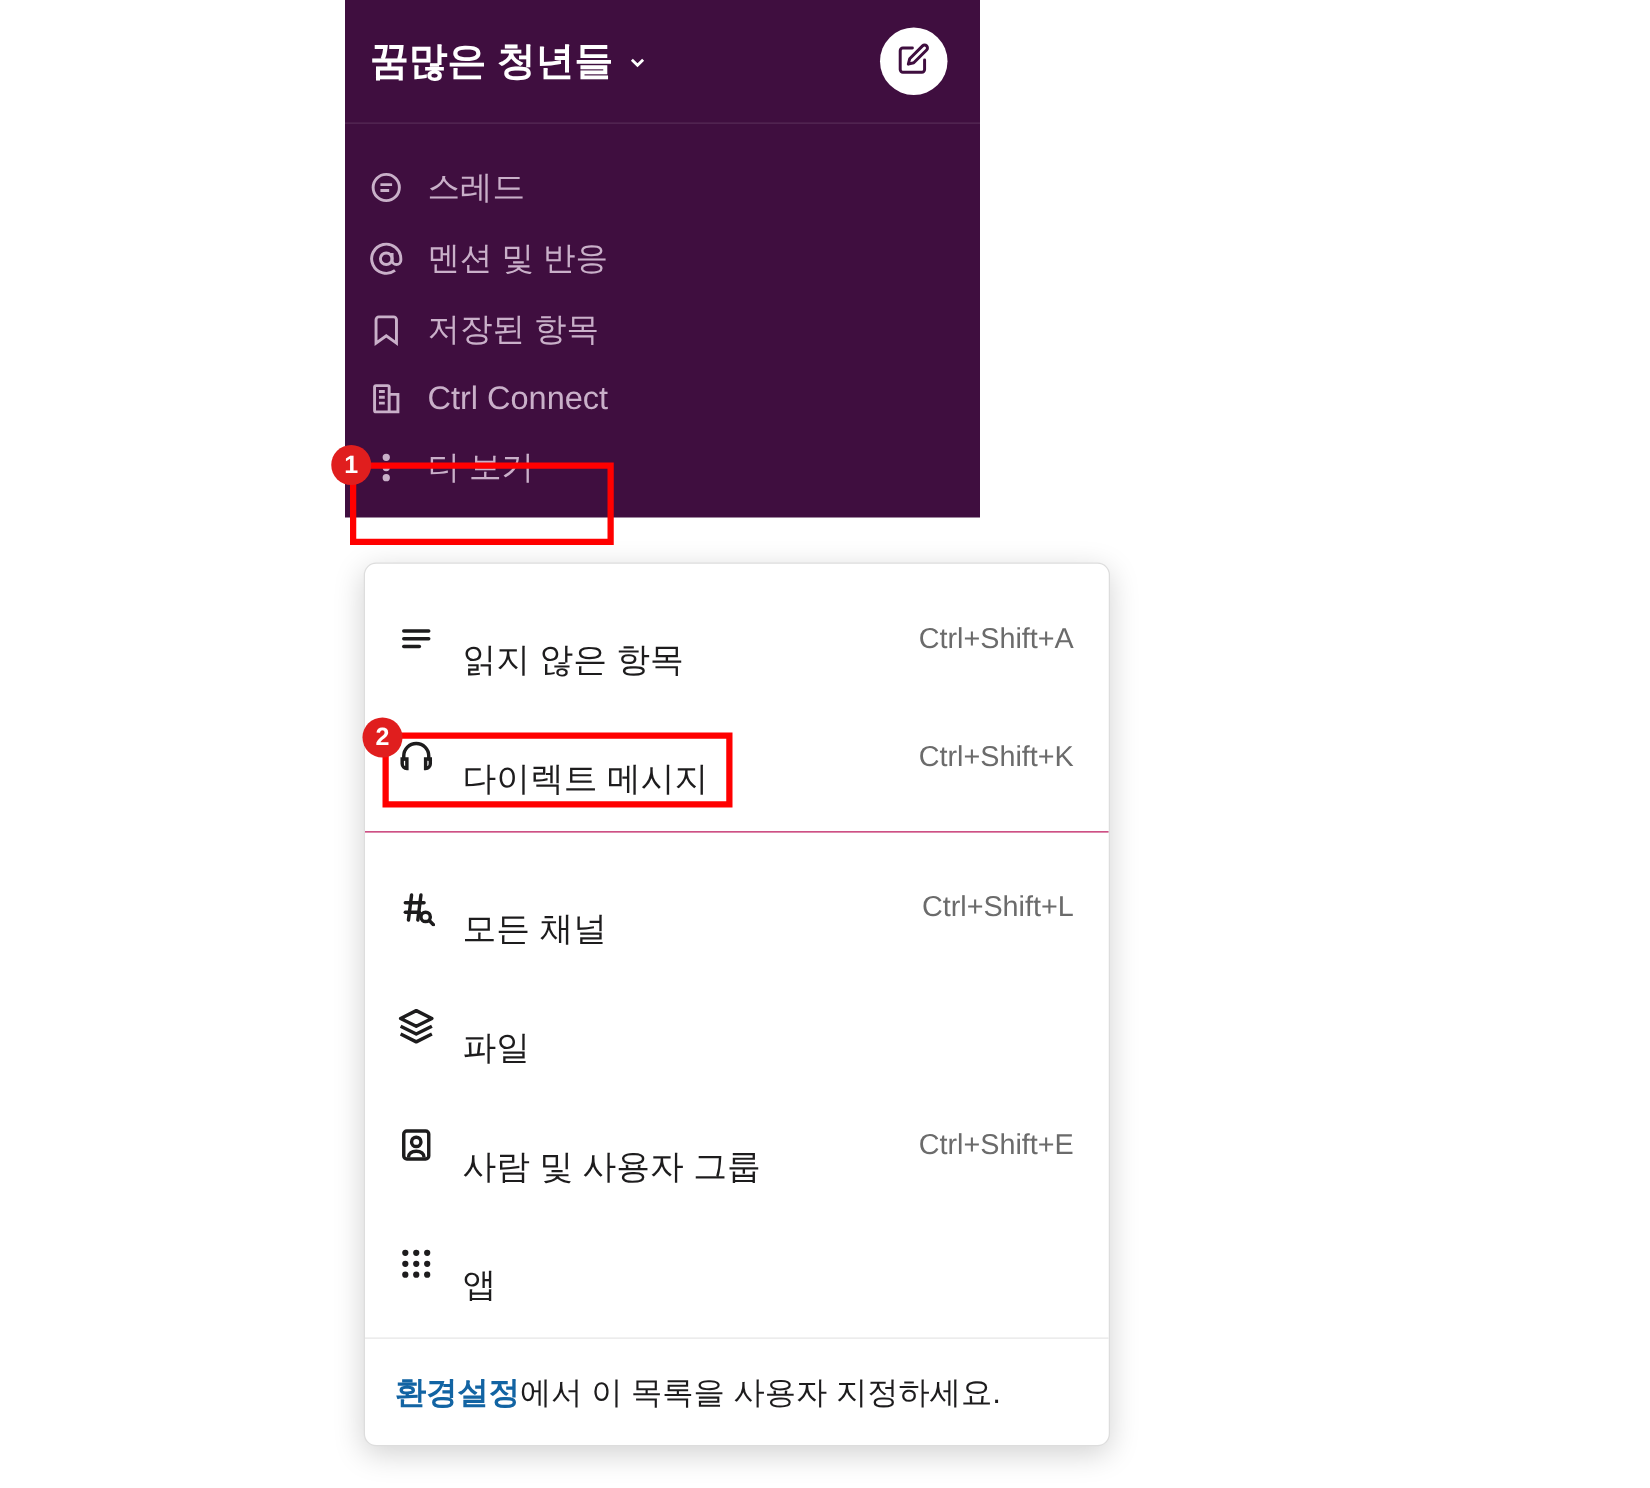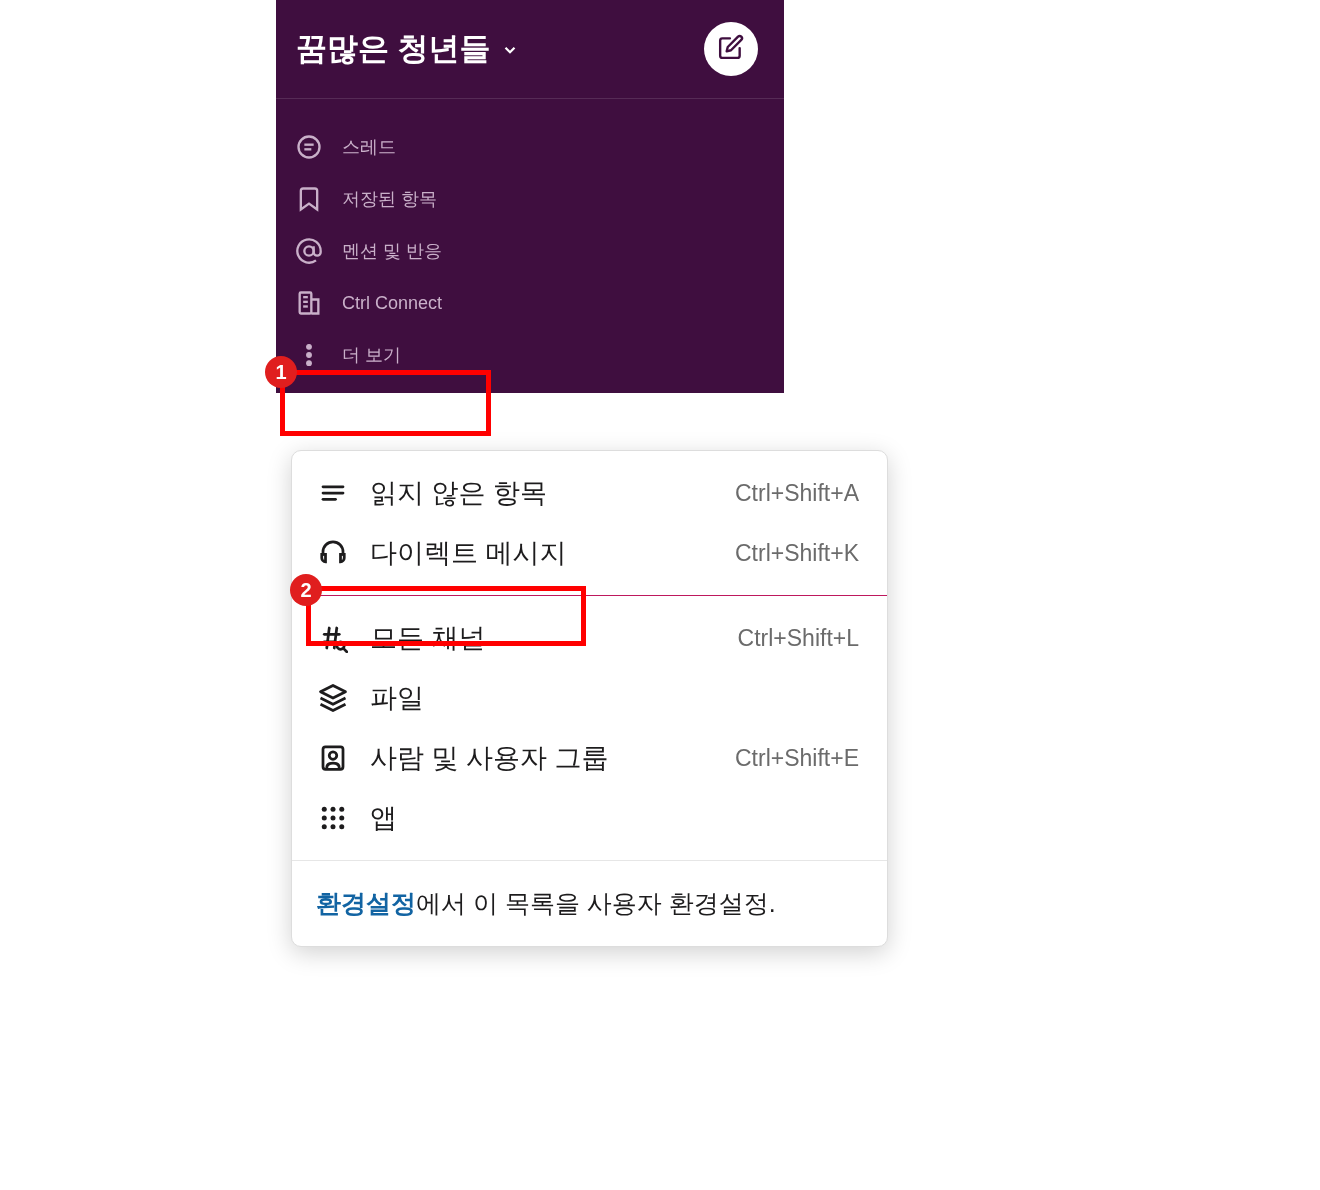--- a/index.html
+++ b/index.html
@@ -50,21 +50,21 @@
     }
     .nav-list {
       padding: 22px 0 12px 0;
     }
     .nav-item {
       display: flex;
       align-items: center;
       gap: 18px;
       padding: 11px 20px 11px 18px;
       color: #c9b0c9;
-      font-size: 18px;
+      font-size: 26px;
       font-weight: 500;
       cursor: pointer;
     }
     .nav-item .icon {
       width: 30px;
       height: 30px;
       display: flex;
       align-items: center;
       justify-content: center;
       flex-shrink: 0;
@@ -136,20 +136,21 @@
       width: 34px;
       height: 34px;
       display: flex;
       align-items: center;
       justify-content: center;
       flex-shrink: 0;
       color: #1d1c1d;
     }
     .popover-item .label {
       flex: 1;
+      margin-top: 35px;
     }
     .popover-item .shortcut {
       color: #6b6b6b;
       font-size: 23px;
     }
     .popover-footer {
       border-top: 1px solid #e6e6e6;
       padding: 26px 24px;
       font-size: 25px;
       color: #1d1c1d;
@@ -200,33 +201,33 @@
             <circle cx="12" cy="12" r="9"></circle>
             <line x1="8" y1="10" x2="16" y2="10"></line>
             <line x1="8" y1="14" x2="14" y2="14"></line>
           </svg>
       </span>
       <span>스레드</span>
     </div>
     <div class="nav-item">
       <span class="icon">
         <svg width="28" height="28" viewBox="0 0 24 24" fill="none" stroke="#c9b0c9" stroke-width="2">
-            <path d="M19 21l-7-5-7 5V5a2 2 0 0 1 2-2h10a2 2 0 0 1 2 2z"></path>
-          </svg>
-      </span>
-      <span>저장된 항목</span>
-    </div>
-    <div class="nav-item">
-      <span class="icon">
-        <svg width="28" height="28" viewBox="0 0 24 24" fill="none" stroke="#c9b0c9" stroke-width="2">
             <circle cx="12" cy="12" r="4"></circle>
             <path d="M16 8v5a3 3 0 0 0 6 0v-1a10 10 0 1 0-4 8"></path>
           </svg>
       </span>
       <span>멘션 및 반응</span>
+    </div>
+    <div class="nav-item">
+      <span class="icon">
+        <svg width="28" height="28" viewBox="0 0 24 24" fill="none" stroke="#c9b0c9" stroke-width="2">
+            <path d="M19 21l-7-5-7 5V5a2 2 0 0 1 2-2h10a2 2 0 0 1 2 2z"></path>
+          </svg>
+      </span>
+      <span>저장된 항목</span>
     </div>
     <div class="nav-item">
       <span class="icon">
         <svg width="28" height="28" viewBox="0 0 24 24" fill="none" stroke="#c9b0c9" stroke-width="2">
             <rect x="4" y="3" width="10" height="18" rx="1"></rect>
             <path d="M14 9h6v12h-6"></path>
             <line x1="7" y1="7" x2="11" y2="7"></line>
             <line x1="7" y1="11" x2="11" y2="11"></line>
             <line x1="7" y1="15" x2="11" y2="15"></line>
           </svg>
@@ -327,20 +328,20 @@
             <circle cx="12" cy="19" r="2"></circle>
             <circle cx="19" cy="19" r="2"></circle>
           </svg>
       </span>
       <span class="label">앱</span>
       <span class="shortcut"></span>
     </div>
   </div>
 
   <div class="popover-footer">
-    <span class="link">환경설정</span><span>에서 이 목록을 사용자 환경설정.</span>
+    <span class="link">환경설정</span><span>에서 이 목록을 사용자 지정하세요.</span>
   </div>
 </div>
 
 <div class="drafts-highlight"></div>
 <div class="badge badge2">
     <span>2</span>
   </div>
 
 </body></html>

